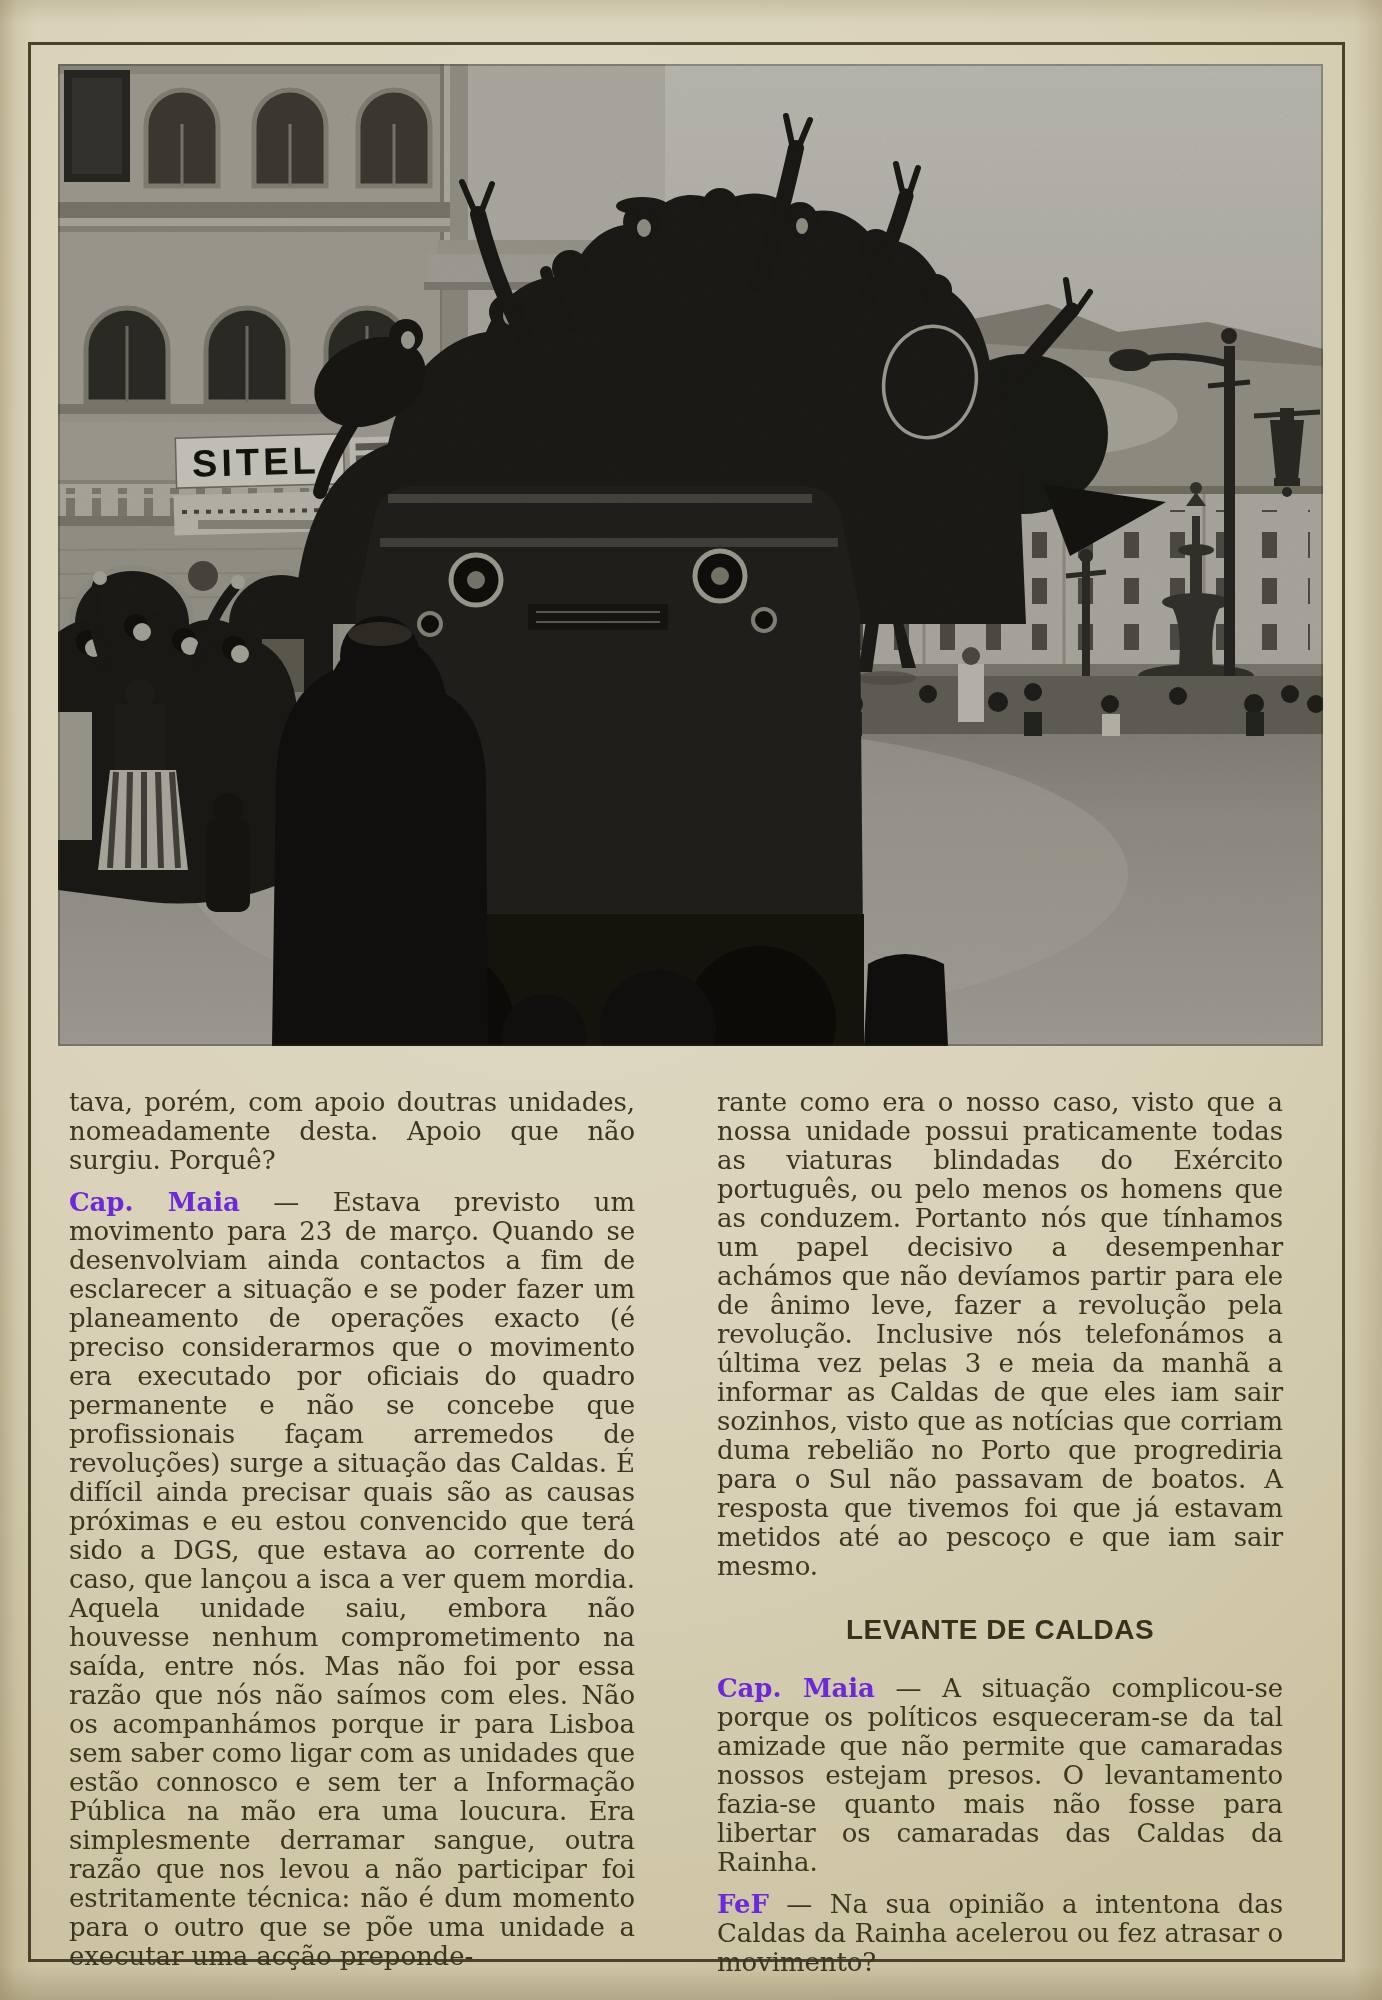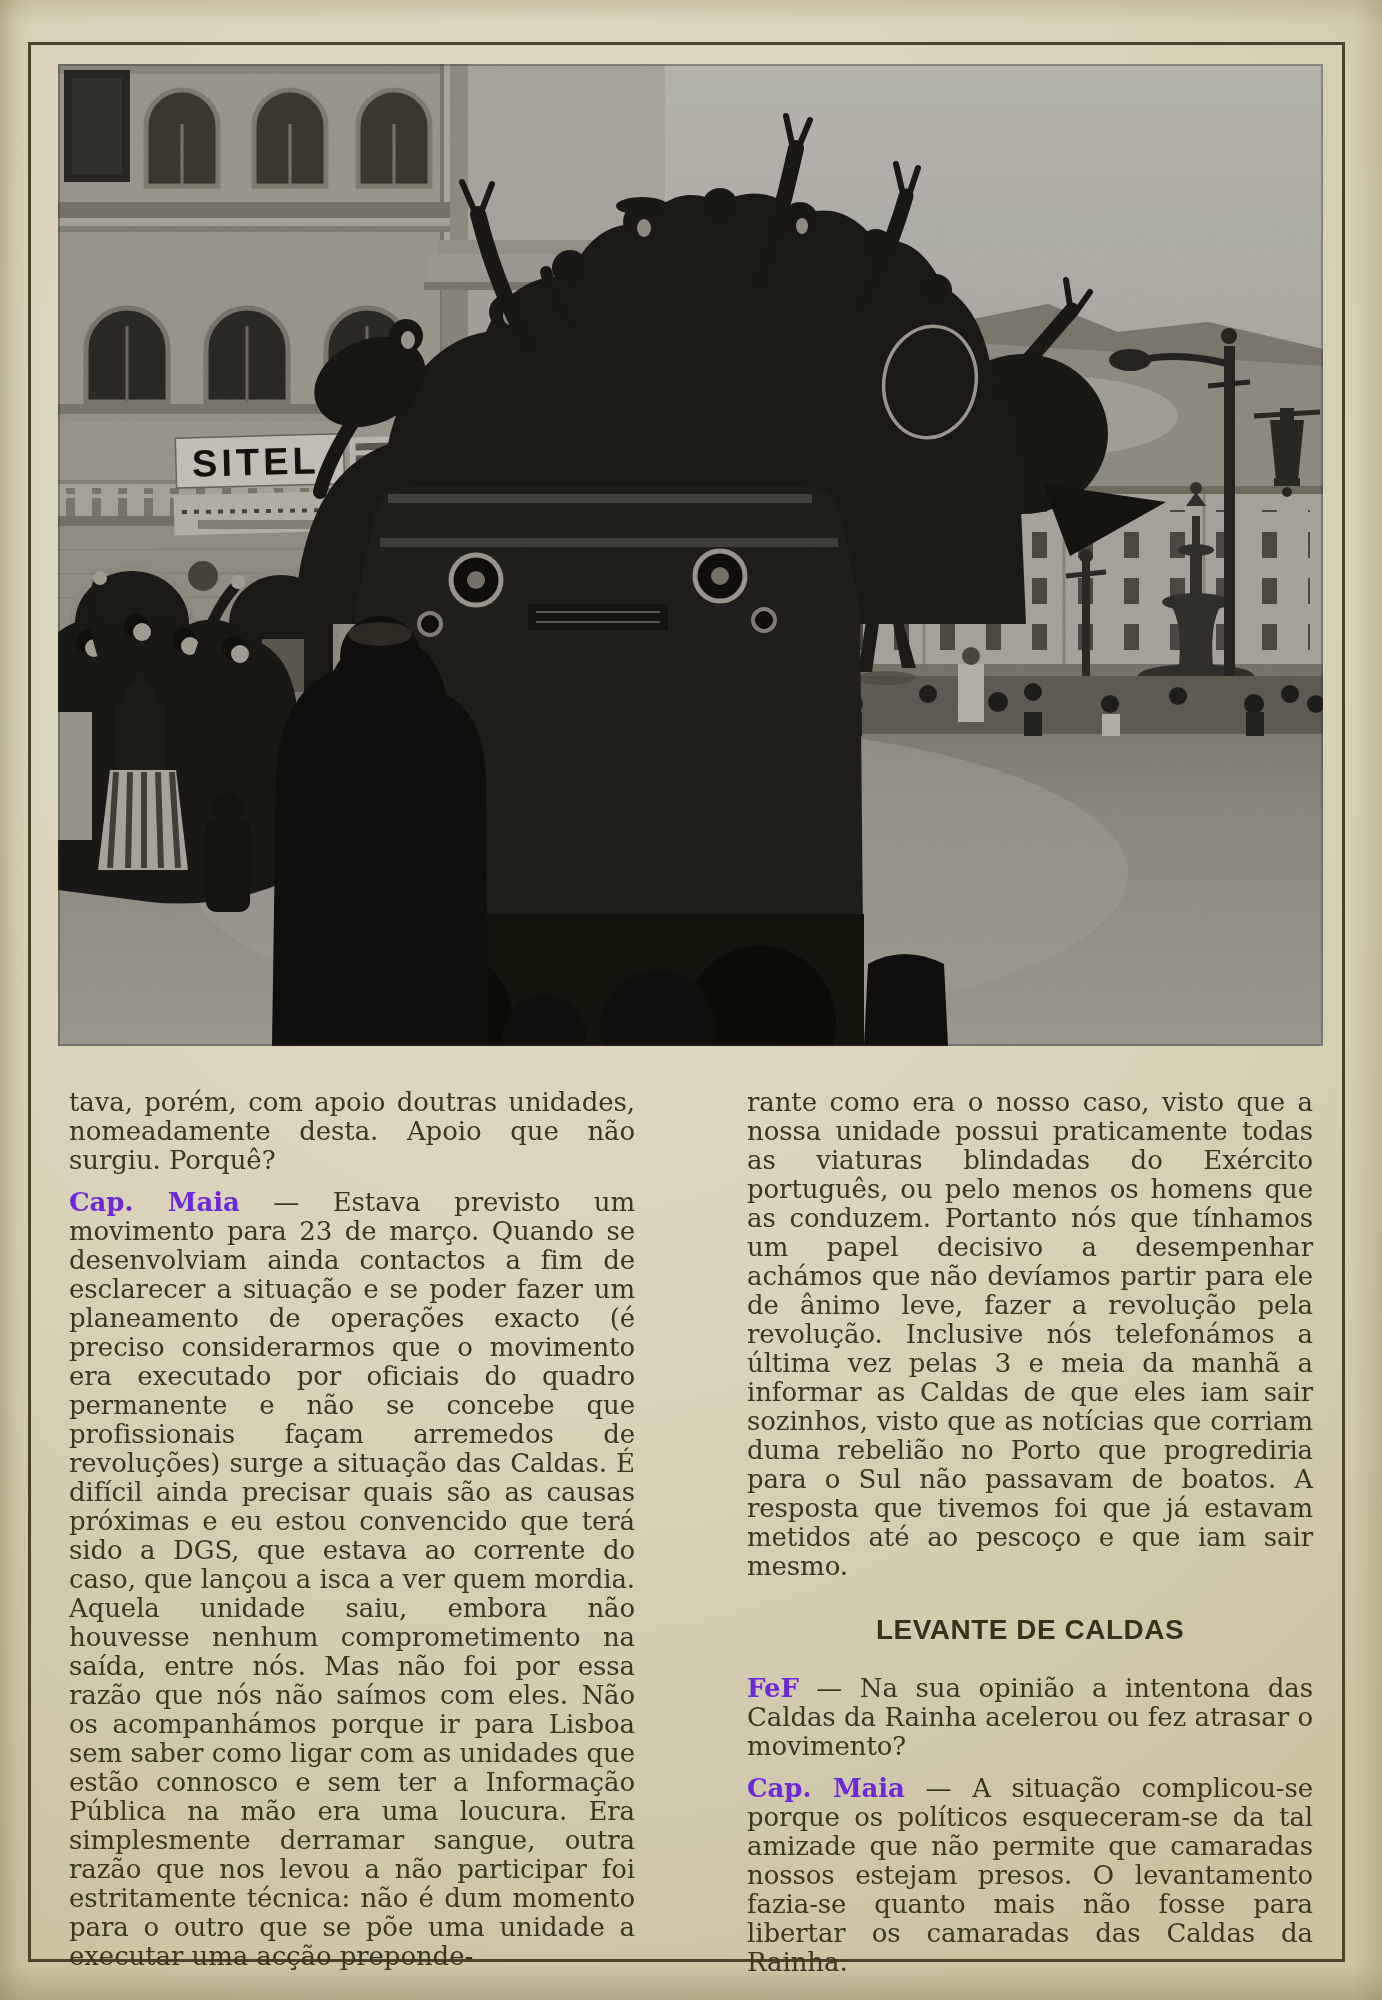--- a/index.html
+++ b/index.html
@@ -18,21 +18,21 @@
     border:3px solid #4c422b;box-sizing:border-box;pointer-events:none;
   }
   .photo{position:absolute;left:58px;top:64px;width:1265px;height:982px;display:block;}
   .col{
     position:absolute;top:1088px;width:566px;
     font-family:"DejaVu Serif","Liberation Serif",serif;
     font-size:26px;line-height:29px;color:#3d3422;
     text-align:justify;letter-spacing:-0.1px;
   }
   .col-left{left:69px;}
-  .col-right{left:747px;}
+  .col-right{left:717px;}
   p.para{margin:0 0 13px 0;}
   .speaker{font-weight:bold;color:#6d28d9;}
   h2.heading{
     font-family:"Liberation Sans","DejaVu Sans",sans-serif;
     font-size:28px;font-weight:bold;letter-spacing:0.5px;
     text-align:center;color:#39301e;margin:34px 0 30px 0;
   }
 </style>
 </head>
 <body>
@@ -332,15 +332,15 @@
 </svg>
 
 <div class="col col-left">
   <p class="para"><span>tava, porém, com apoio doutras unidades, nomeadamente desta. Apoio que não surgiu. Porquê?</span></p>
   <p class="para"><b class="speaker">Cap. Maia</b> <span>— Estava previsto um movimento para 23 de março. Quando se desenvolviam ainda contactos a fim de esclarecer a situação e se poder fazer um planeamento de operações exacto (é preciso considerarmos que o movimento era executado por oficiais do quadro permanente e não se concebe que profissionais façam arremedos de revoluções) surge a situação das Caldas. É difícil ainda precisar quais são as causas próximas e eu estou convencido que terá sido a DGS, que estava ao corrente do caso, que lançou a isca a ver quem mordia. Aquela unidade saiu, embora não houvesse nenhum comprometimento na saída, entre nós. Mas não foi por essa razão que nós não saímos com eles. Não os acompanhámos porque ir para Lisboa sem saber como ligar com as unidades que estão connosco e sem ter a Informação Pública na mão era uma loucura. Era simplesmente derramar sangue, outra razão que nos levou a não participar foi estritamente técnica: não é dum momento para o outro que se põe uma unidade a executar uma acção preponde-</span></p>
 </div>
 
 <div class="col col-right">
   <p class="para"><span>rante como era o nosso caso, visto que a nossa unidade possui praticamente todas as viaturas blindadas do Exército português, ou pelo menos os homens que as conduzem. Portanto nós que tínhamos um papel decisivo a desempenhar achámos que não devíamos partir para ele de ânimo leve, fazer a revolução pela revolução. Inclusive nós telefonámos a última vez pelas 3 e meia da manhã a informar as Caldas de que eles iam sair sozinhos, visto que as notícias que corriam duma rebelião no Porto que progrediria para o Sul não passavam de boatos. A resposta que tivemos foi que já estavam metidos até ao pescoço e que iam sair mesmo.</span></p>
   <h2 class="heading">LEVANTE DE CALDAS</h2>
+  <p class="para"><b class="speaker">Cap. Maia</b> <span>— A situação complicou-se porque os políticos esqueceram-se da tal amizade que não permite que camaradas nossos estejam presos. O levantamento fazia-se quanto mais não fosse para libertar os camaradas das Caldas da Rainha.</span></p>
   <p class="para"><b class="speaker">FeF</b> <span>— Na sua opinião a intentona das Caldas da Rainha acelerou ou fez atrasar o movimento?</span></p>
-  <p class="para"><b class="speaker">Cap. Maia</b> <span>— A situação complicou-se porque os políticos esqueceram-se da tal amizade que não permite que camaradas nossos estejam presos. O levantamento fazia-se quanto mais não fosse para libertar os camaradas das Caldas da Rainha.</span></p>
 </div>
 
 </body></html>

